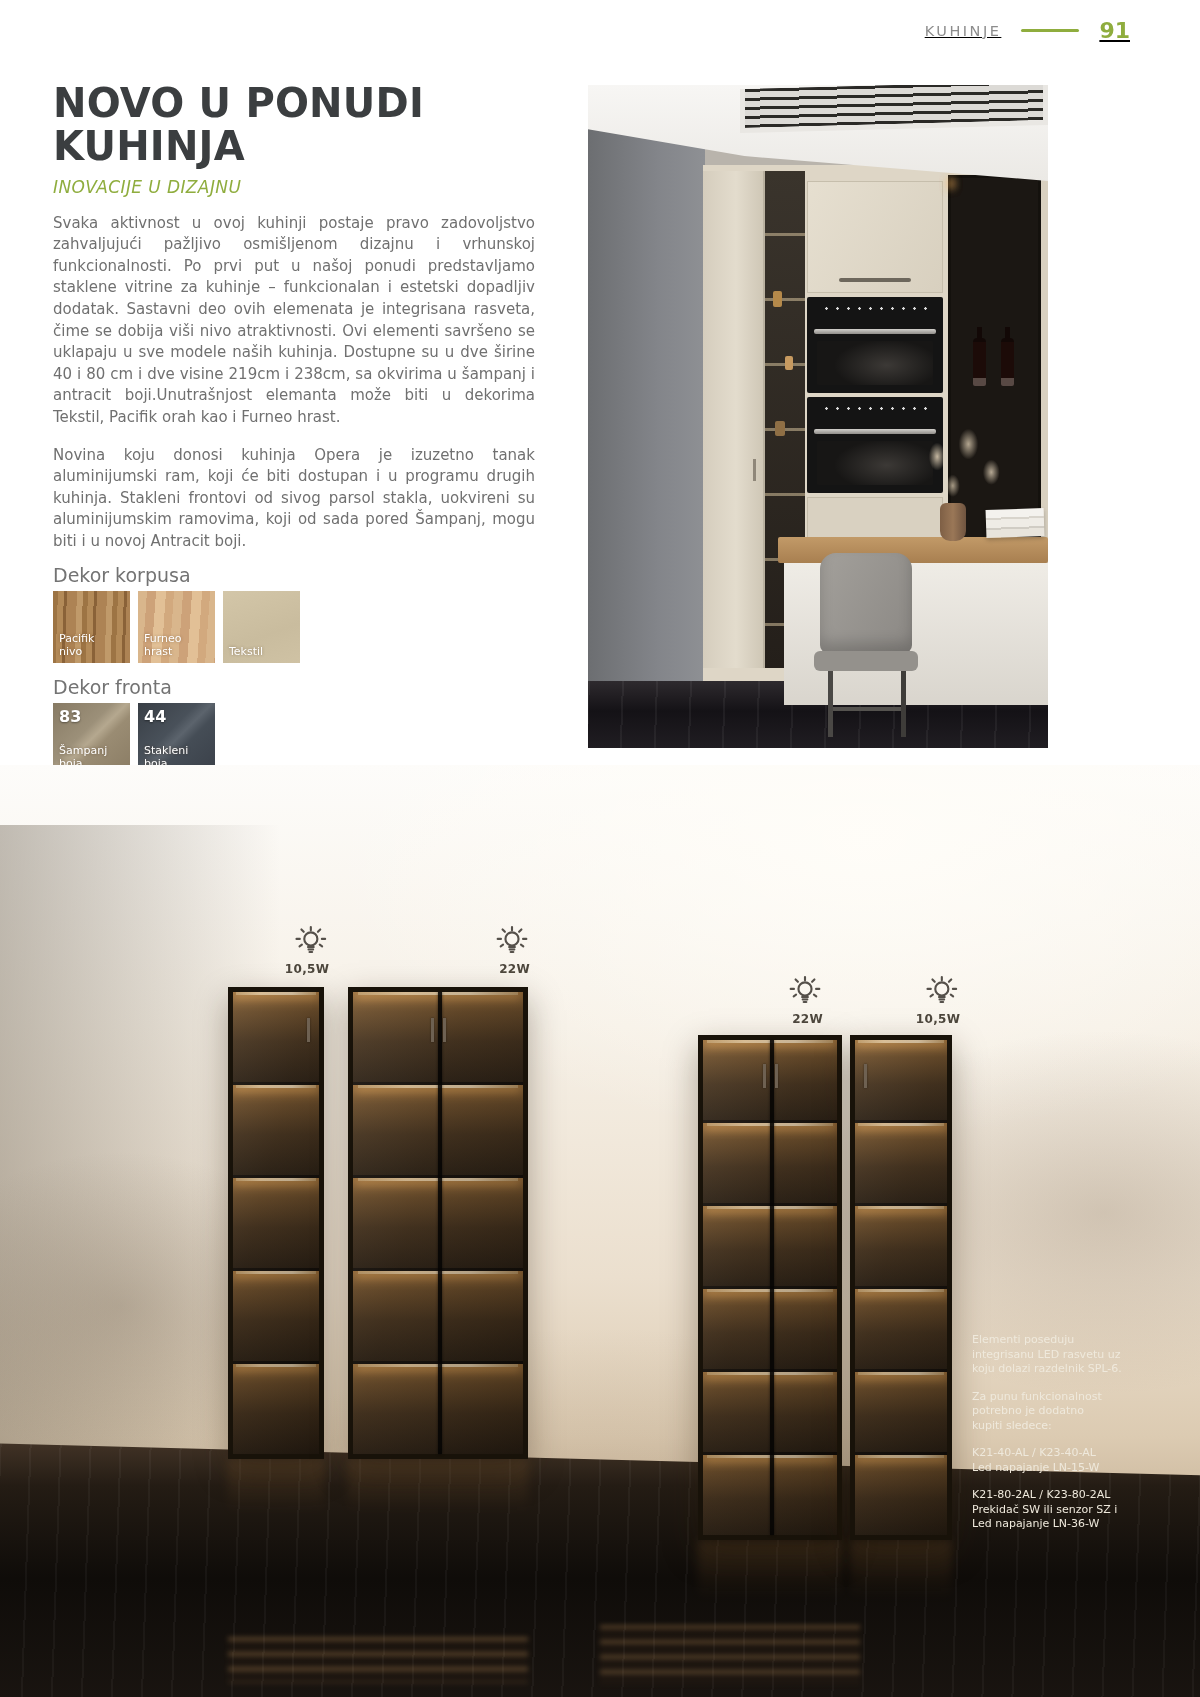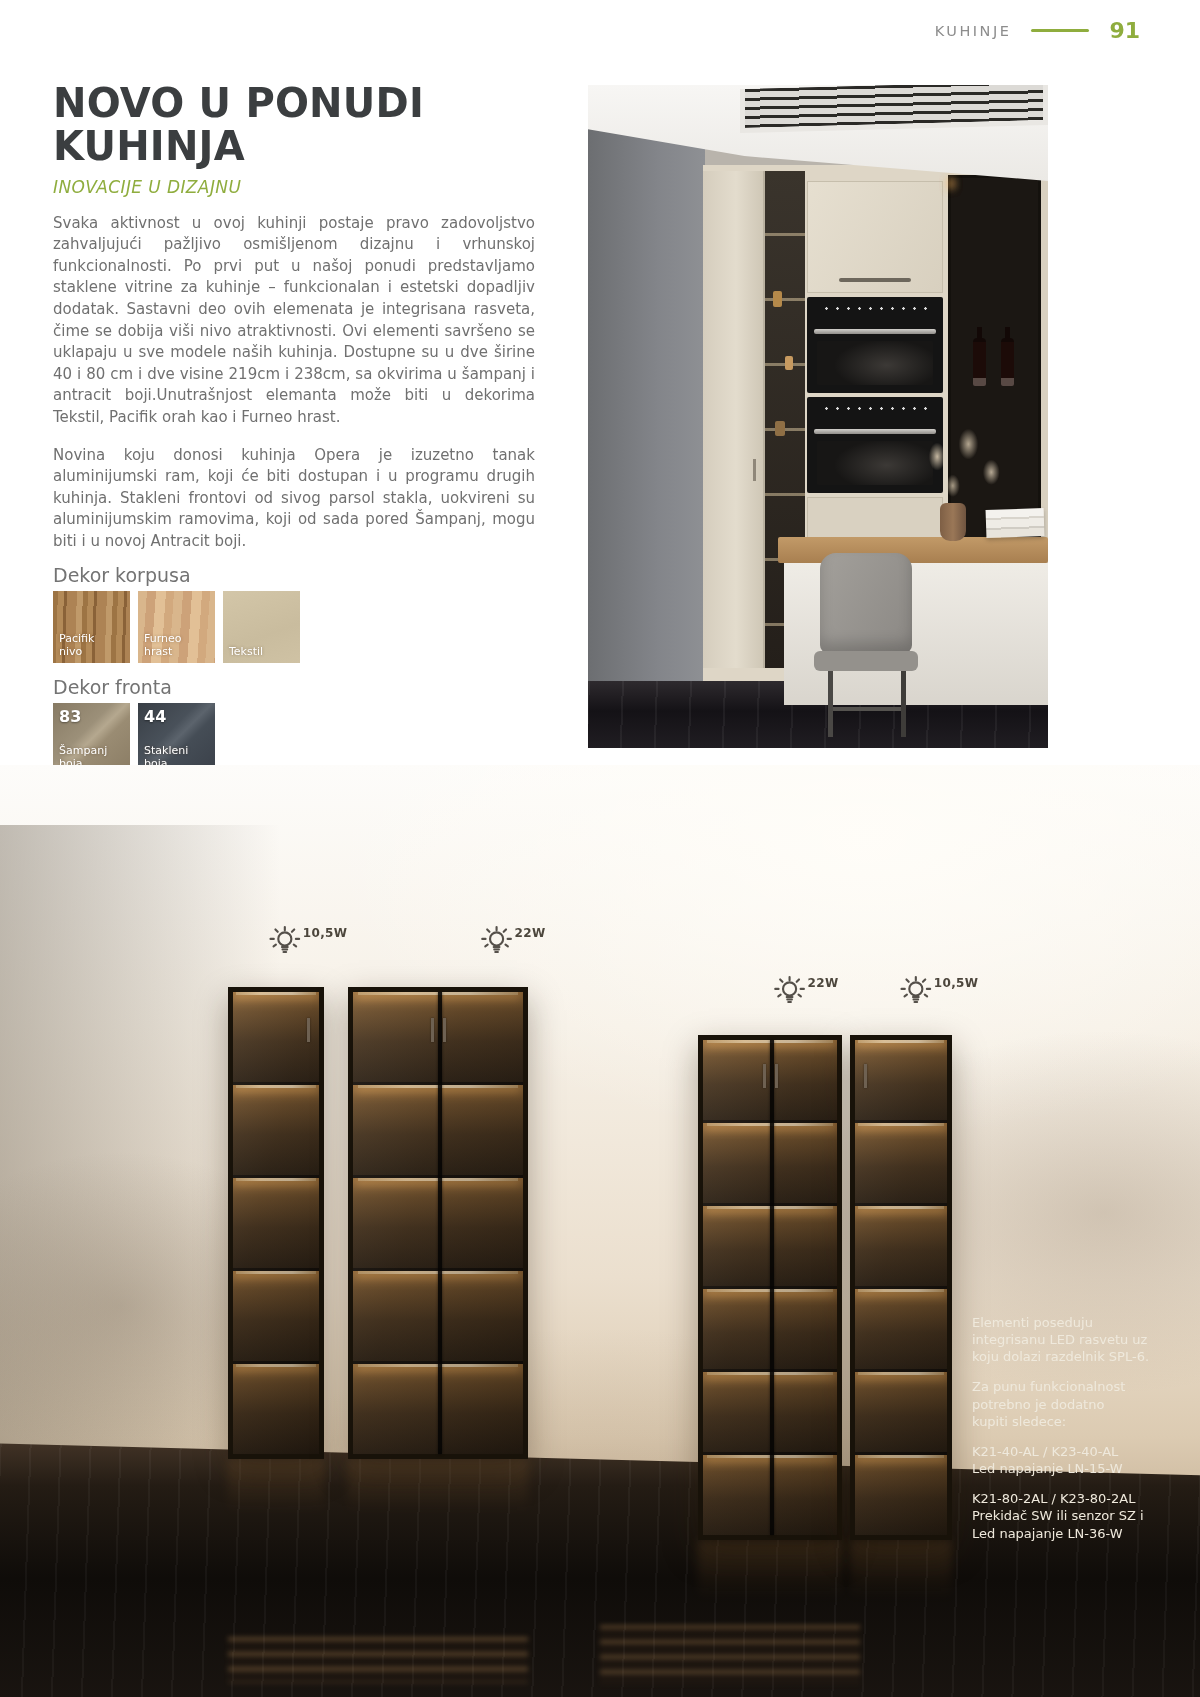--- a/index.html
+++ b/index.html
@@ -6,21 +6,21 @@
     --green:#8fad3e;
     --title:#3b3e40;
     --body:#707070;
   }
   *{margin:0;padding:0;box-sizing:border-box;}
   html,body{background:#ffffff;}
   body{font-family:"DejaVu Sans","Liberation Sans",sans-serif;}
   .page{position:relative;width:1200px;height:1697px;margin:0 auto;background:#ffffff;overflow:hidden;}
 
   
-  .hdr{position:absolute;top:18px;right:60px;display:flex;align-items:center;gap:20px;}
+  .hdr{position:absolute;top:18px;right:70px;display:flex;align-items:center;gap:20px;text-decoration:underline;}
   .hdr-section{color:#8d8d8d;font-size:14.5px;letter-spacing:2.5px;}
   .hdr-rule{width:58px;height:3px;background:var(--green);border-radius:2px;}
   .hdr-num{color:var(--green);font-size:22px;font-weight:bold;}
 
   
   .intro{position:absolute;left:53px;top:82px;width:482px;}
   .title{color:var(--title);font-size:40px;font-weight:800;line-height:1.07;letter-spacing:.2px;}
   .subtitle{margin-top:9px;color:var(--green);font-size:17px;letter-spacing:.4px;font-style:italic;}
   .para{margin-top:16px;color:var(--body);font-size:15px;line-height:1.44;text-align:justify;}
 
@@ -114,27 +114,27 @@
   .cab-1{left:228px;top:222px;width:96px;height:472px;}
   .cab-2{left:348px;top:222px;width:180px;height:472px;}
   .cab-3{left:698px;top:270px;width:144px;height:505px;}
   .cab-4{left:850px;top:270px;width:102px;height:505px;}
   .cab-refl{position:absolute;filter:blur(5px);opacity:.5;background:linear-gradient(180deg,rgba(150,105,55,.45),rgba(25,16,9,0) 85%);}
   .refl-1{left:228px;top:694px;width:96px;height:64px;}
   .refl-2{left:348px;top:694px;width:180px;height:64px;}
   .refl-3{left:698px;top:775px;width:144px;height:70px;}
   .refl-4{left:850px;top:775px;width:102px;height:70px;}
 
-  .bulb-group{position:absolute;transform:translateX(-50%);display:flex;flex-direction:row;align-items:flex-start;color:#4c463c;}
+  .bulb-group{position:absolute;transform:translateX(-50%);display:flex;flex-direction:column;align-items:flex-end;color:#4c463c;}
   .bulb-1{left:307px;top:160px;} .bulb-2{left:512px;top:160px;}
   .bulb-3{left:805px;top:210px;} .bulb-4{left:938px;top:210px;}
   .bulb-group svg{width:36px;height:36px;}
   .watt{font-size:12px;font-weight:bold;letter-spacing:.3px;margin-top:1px;}
 
-  .photo-notes{position:absolute;left:972px;top:549px;width:205px;color:#efe9dc;font-size:13px;line-height:1.32;}
+  .photo-notes{position:absolute;left:972px;top:568px;width:205px;color:#efe9dc;font-size:11px;line-height:1.32;}
   .photo-notes .note{white-space:pre-line;margin-bottom:13px;}
 </style>
 </head>
 <body>
 
 <div class="page">
 
   <div class="hdr">
     <span class="hdr-section">KUHINJE</span>
     <span class="hdr-rule"></span>

